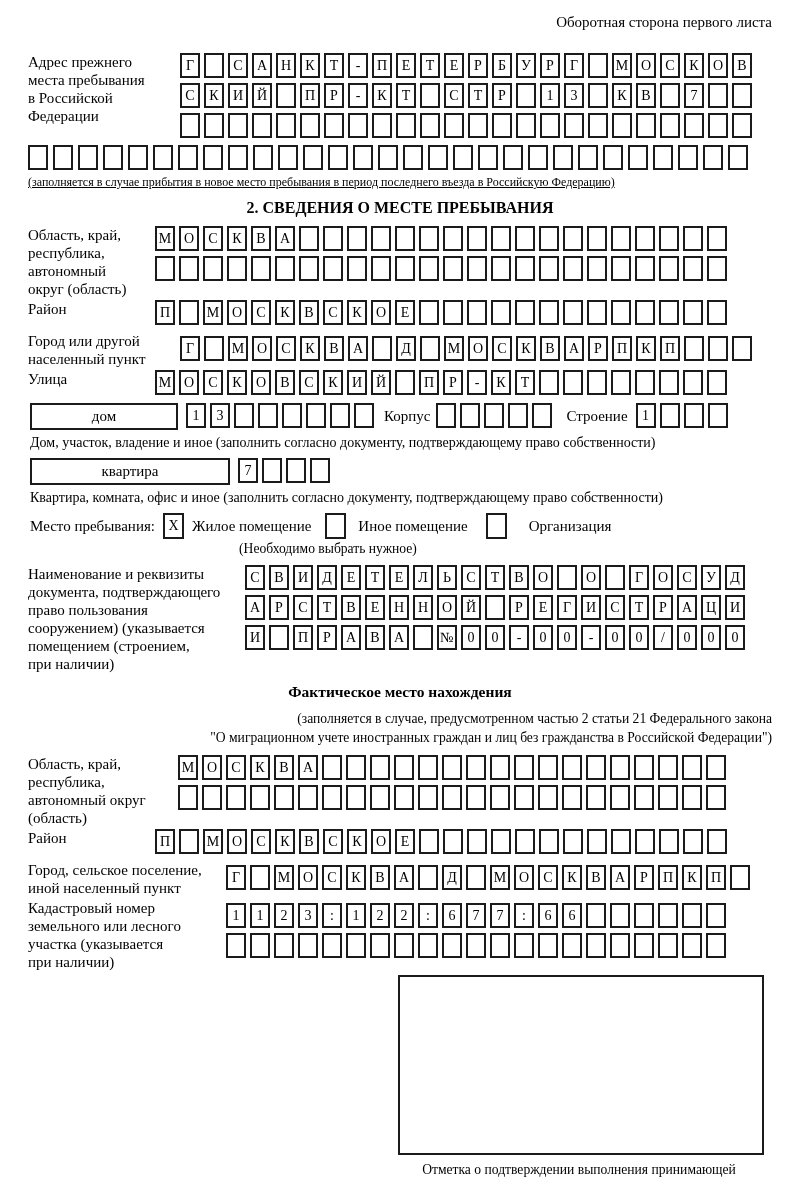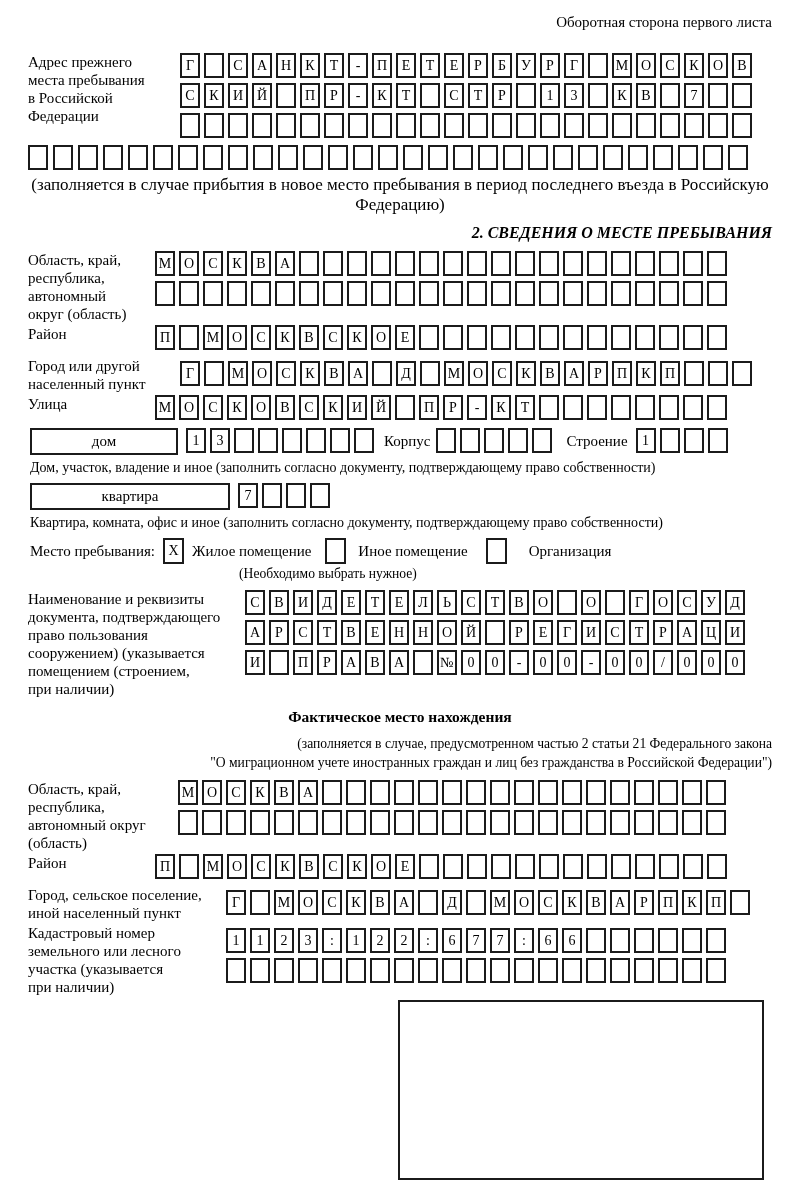--- a/index.html
+++ b/index.html
@@ -9,23 +9,23 @@
   .back-note{text-align:right;font-size:15px;margin-bottom:22px;}
   .fieldrow{display:flex;align-items:flex-start;margin-bottom:2px;}
   .label{font-size:15px;line-height:18px;flex:0 0 auto;}
   .w152{width:152px;} .w127{width:127px;} .w150f{width:150px;}
   .w217{width:217px;} .w198{width:198px;}
   .cellrow{white-space:nowrap;margin-bottom:4px;height:26px;}
   .cell{display:inline-block;box-sizing:border-box;width:20px;height:25px;
         border:2px solid #1b1b1b;margin-right:4px;text-align:center;
         font-size:14px;line-height:21px;vertical-align:top;background:#fff;}
   .sp .cell{margin-right:5px;}
-  .note{font-size:17px;text-align:center;margin:1px 0 9px 0;}
+  .note{font-size:12px;text-align:left;margin:1px 0 9px 0;text-decoration:underline;}
   .note-left{font-size:14px;margin:1px 0 7px 2px;}
-  .sec-title{font-size:16px;font-weight:bold;text-align:right;margin:4px 0 9px 0;font-style:italic;}
+  .sec-title{font-size:16px;font-weight:bold;text-align:center;margin:4px 0 9px 0;}
   .sub-title{font-size:15.5px;font-weight:bold;text-align:center;margin:10px 0 8px 0;}
   .house-row{display:flex;align-items:flex-start;margin:3px 0 2px 2px;}
   .namebox{box-sizing:border-box;border:2px solid #1b1b1b;height:27px;
            text-align:center;line-height:23px;font-size:15px;background:#fff;}
   .housebox{width:148px;margin-right:8px;}
   .aptbox{width:200px;margin-right:8px;}
   .inline-label{font-size:15px;line-height:26px;}
   .stay-row{display:flex;align-items:center;margin:6px 0 2px 2px;}
   .checkbox{display:inline-block;box-sizing:border-box;width:21px;height:26px;
             border:2px solid #1b1b1b;text-align:center;font-size:14px;

